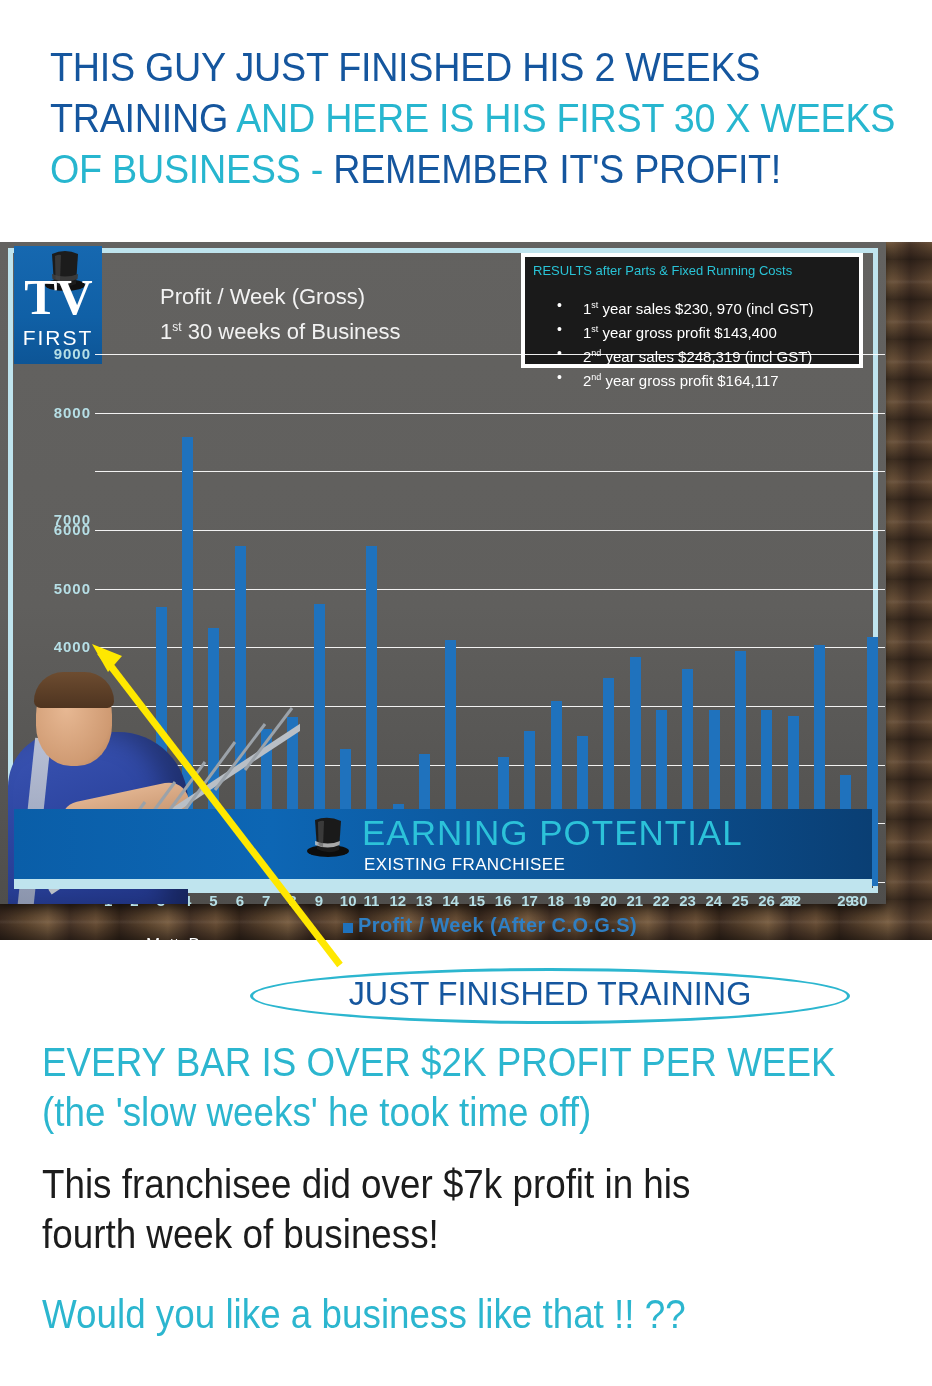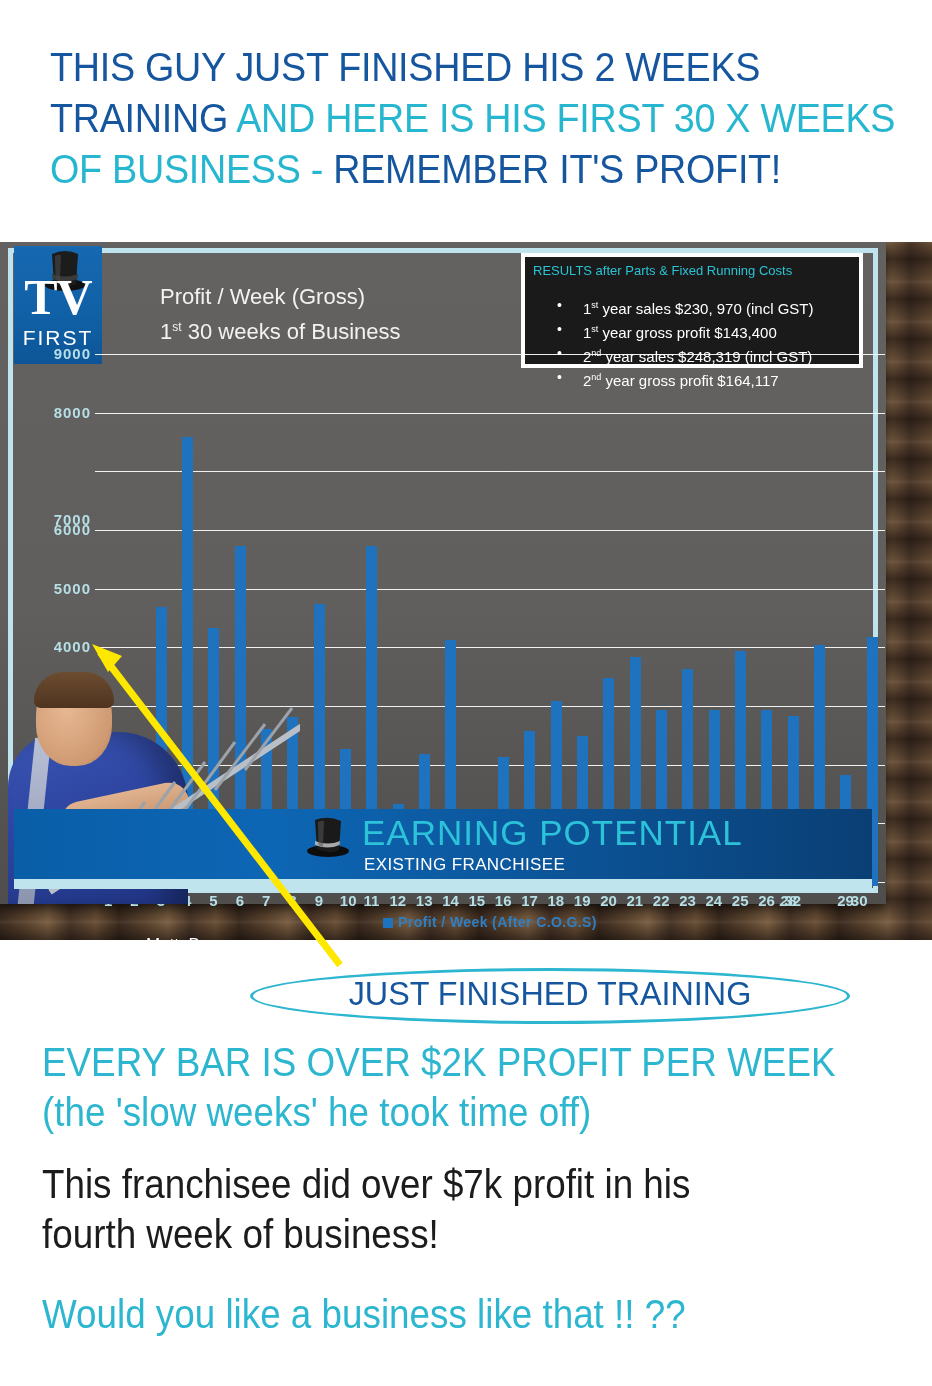--- a/index.html
+++ b/index.html
@@ -119,21 +119,21 @@
   }
   #xlabels{
     position:absolute;left:95px;top:650px;width:790px;height:22px;
   }
   .xlab{
     position:absolute;width:26.33px;text-align:center;
     color:#b6dfe6;font-weight:700;font-size:15px;
   }
   #legend{
     position:absolute;left:95px;top:672px;width:790px;text-align:center;
-    color:#2f7fc4;font-weight:700;font-size:14px;letter-spacing:.4px;
+    color:#2f7fc4;font-weight:700;font-size:20px;letter-spacing:.4px;
   }
   #legend .swatch{
     display:inline-block;width:10px;height:10px;background:#1f72bd;
     margin-right:5px;vertical-align:-1px;
   }
 
   
   #person{
     position:absolute;left:0;top:430px;width:300px;height:232px;
     overflow:hidden;

